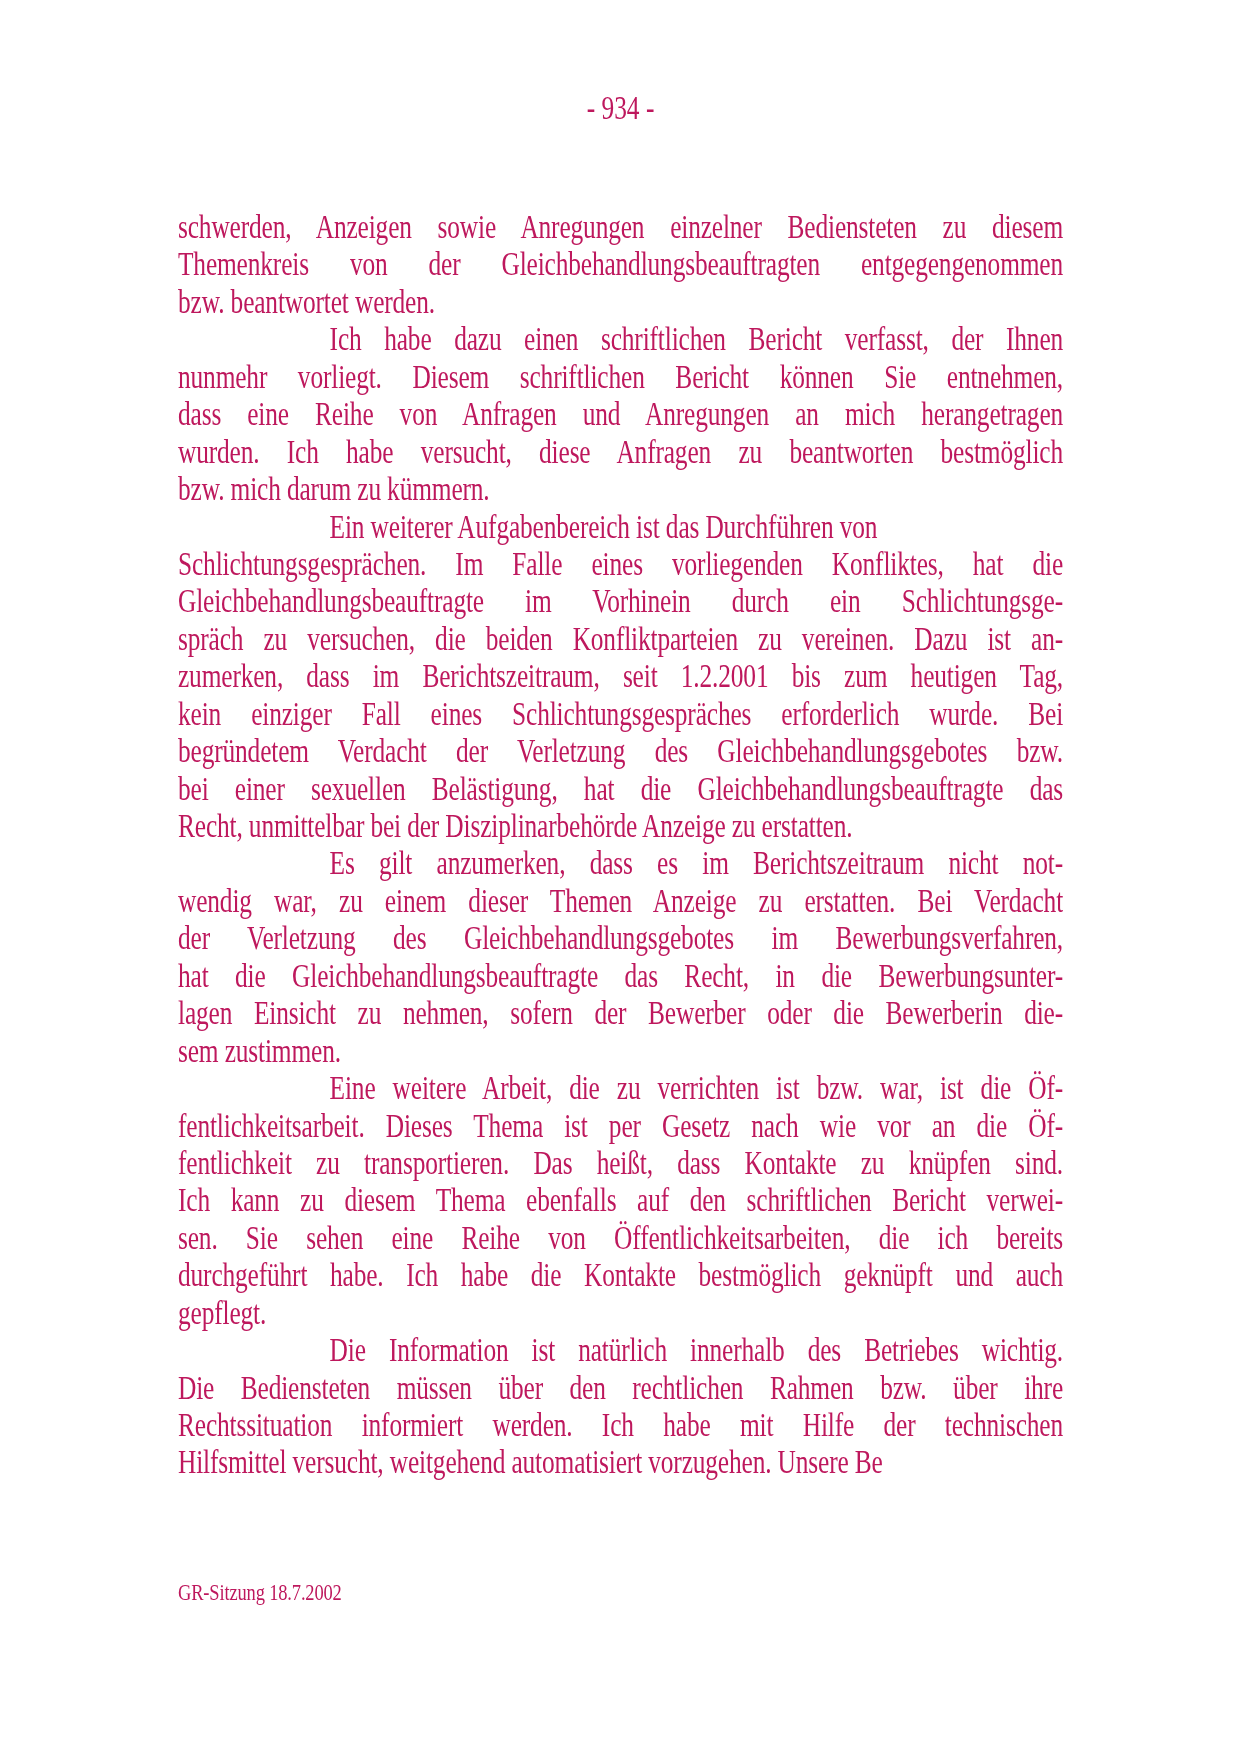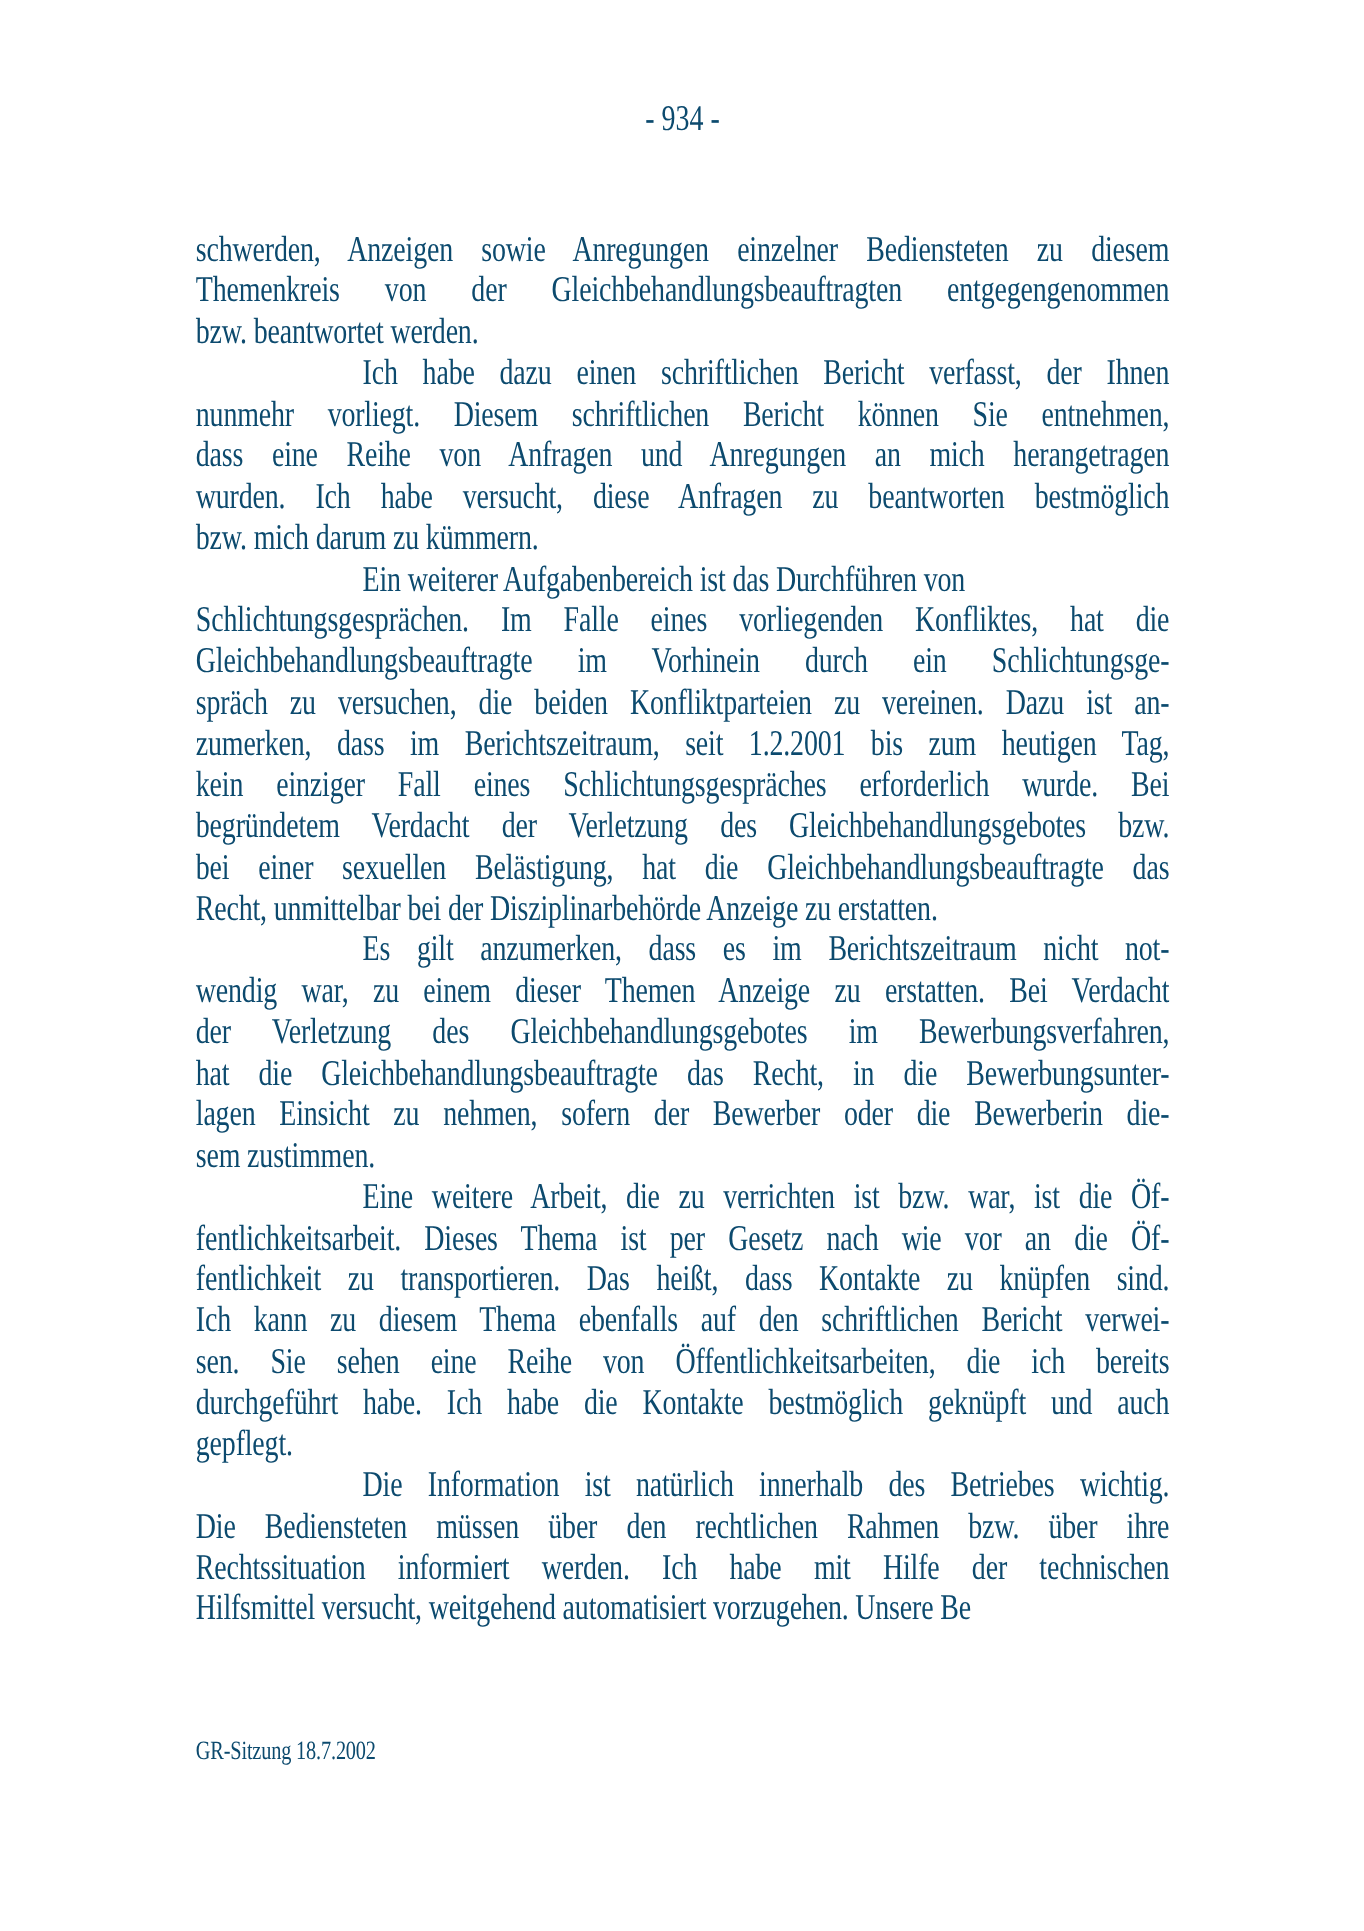--- a/index.html
+++ b/index.html
@@ -3,21 +3,21 @@
 <meta charset="utf-8">
 <style>
   * { margin:0; padding:0; box-sizing:border-box; }
   html, body { background:#ffffff; }
   .page {
     position:relative;
     width:1240px; height:1755px;
     background:#ffffff;
     overflow:hidden;
     font-family:"Liberation Serif","DejaVu Serif",serif;
-    color:#0c4a6e;
+    color:#be185d;
   }
   
   .col {
     position:absolute; left:178px; top:0;
     width:1150px; height:1755px;
     transform:scaleX(0.7696);
     transform-origin:0 0;
   }
   .page-number {
     position:absolute; top:90px; left:0; width:100%;

